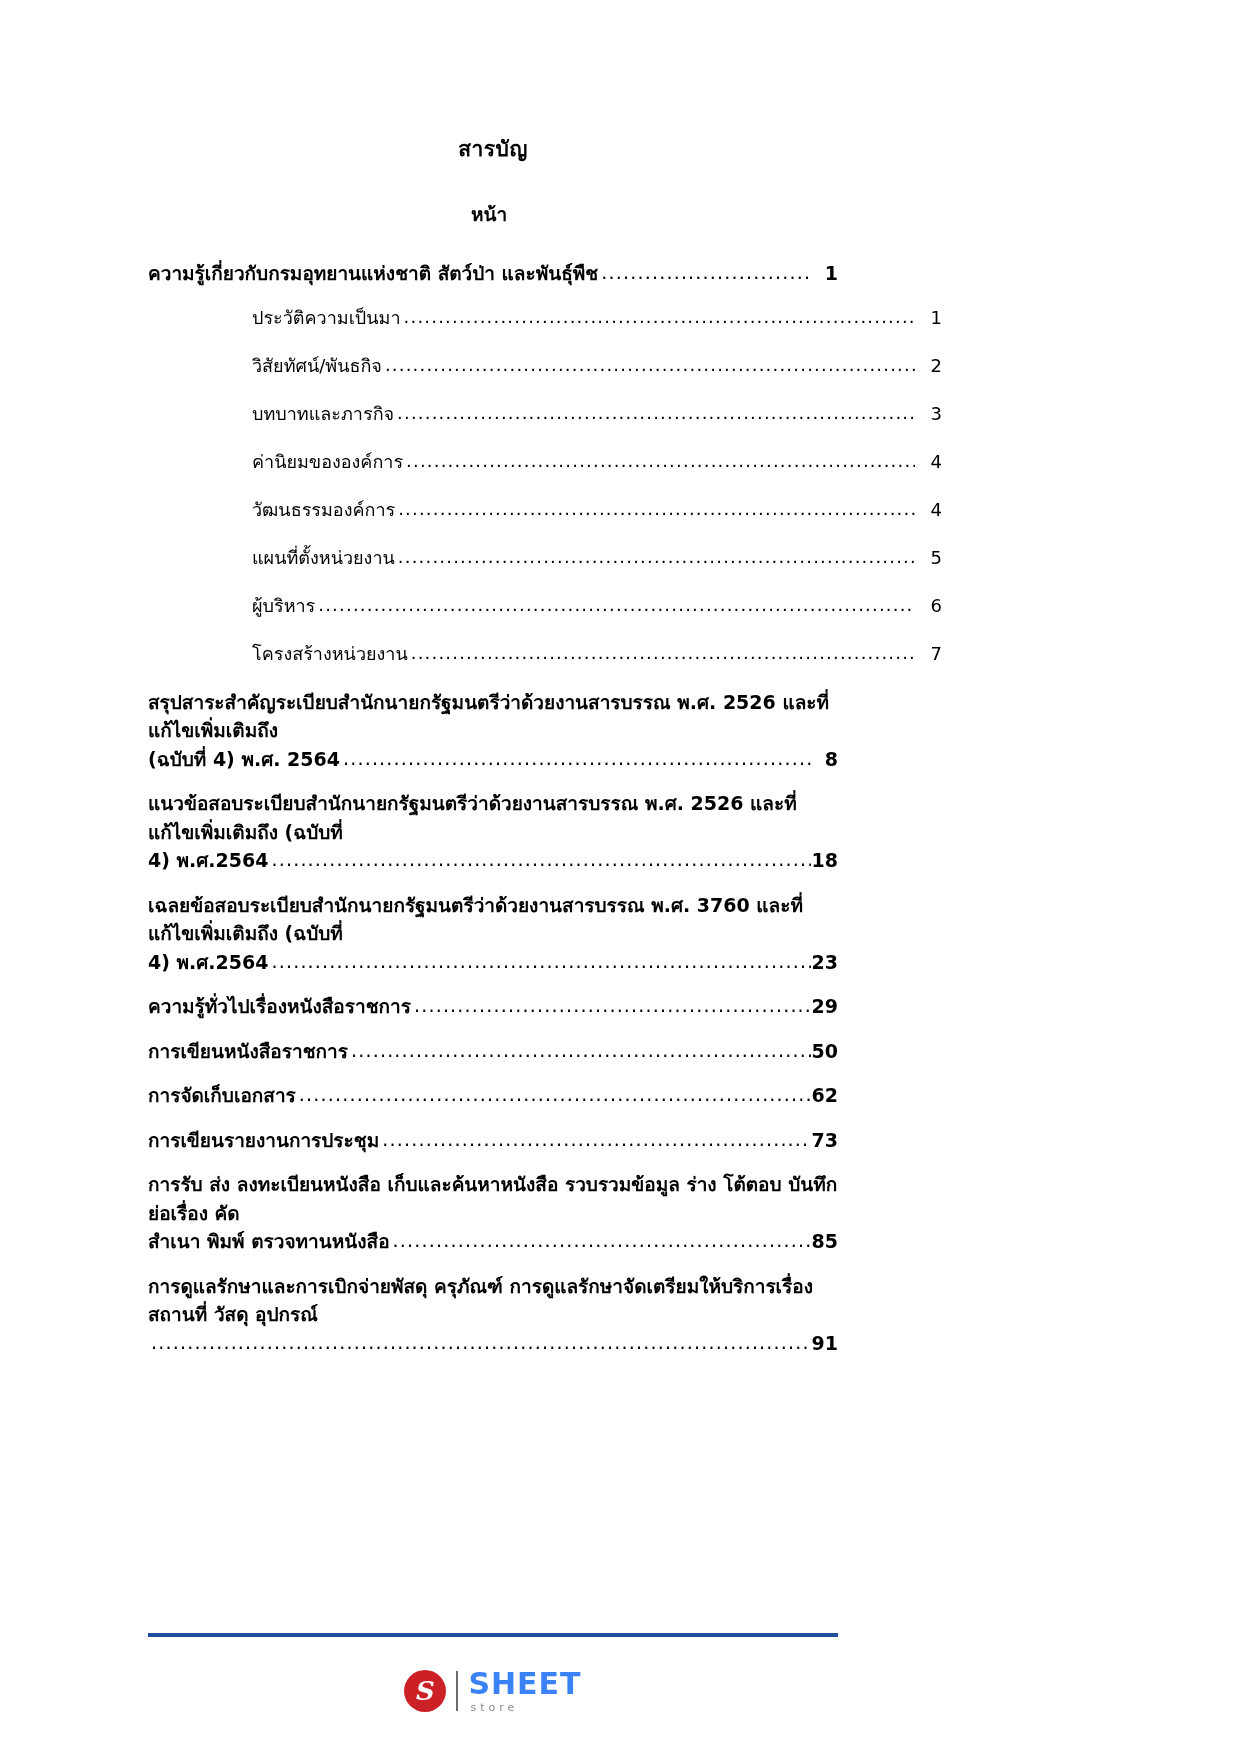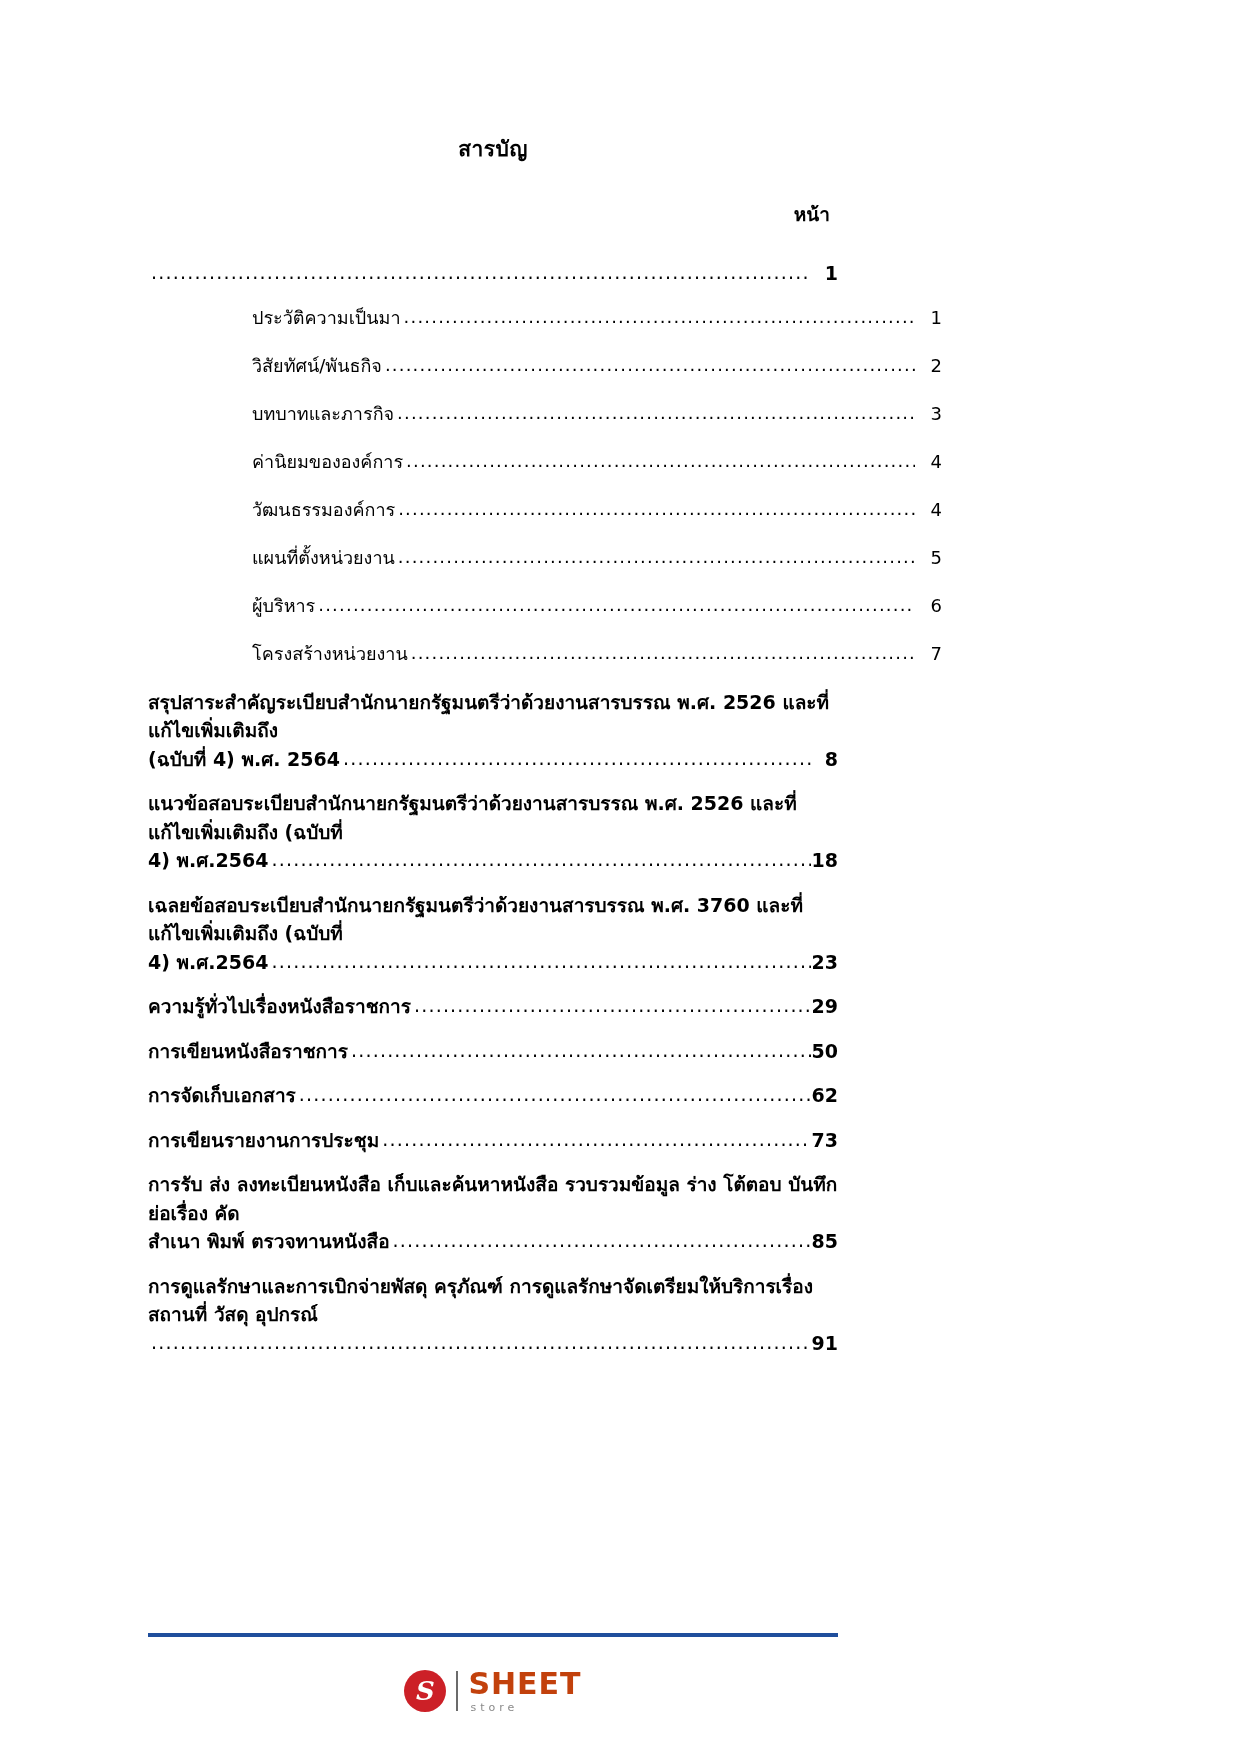--- a/index.html
+++ b/index.html
@@ -24,21 +24,21 @@
     padding: 132px 148px 0 148px;
   }
   .doc-title {
     text-align: center;
     font-size: 21px;
     font-weight: 700;
     letter-spacing: 0.5px;
     margin: 0 0 34px 0;
   }
   .page-col-header {
-    text-align: right;
+    text-align: center;
     font-size: 19px;
     font-weight: 700;
     margin: 0 8px 30px 0;
   }
   .toc {
     display: block;
   }
   .toc-entry {
     display: flex;
     align-items: baseline;
@@ -130,41 +130,42 @@
   }
   .logo-text {
     display: flex;
     flex-direction: column;
     line-height: 1;
   }
   .logo-main {
     font-size: 30px;
     font-weight: 700;
     letter-spacing: 1px;
-    color: #c2410c;
+    color: #3b82f6;
   }
   .logo-sub {
     font-size: 11px;
     letter-spacing: 4px;
     color: #8a8a8a;
     margin-top: 3px;
     margin-left: 2px;
   }
 </style>
 </head>
 <body>
 
 <div class="page">
 
   <div class="doc-title">สารบัญ</div>
 
   <div class="page-col-header">หน้า</div>
 
   <div class="toc" id="toc-list">
       <div class="toc-entry level1">
+        <span class="toc-text">ความรู้เกี่ยวกับกรมอุทยานแห่งชาติ สัตว์ป่า และพันธุ์พืช</span>
         <span class="dots">................................................................................................................................................................................................................................................................................................................................................................................................................</span>
         <span class="toc-page">1</span>
       </div>
       <div class="toc-entry level2">
         <span class="toc-text">ประวัติความเป็นมา</span>
         <span class="dots">................................................................................................................................................................................................................................................................................................................................................................................................................</span>
         <span class="toc-page">1</span>
       </div>
       <div class="toc-entry level2">
         <span class="toc-text">วิสัยทัศน์/พันธกิจ</span>

